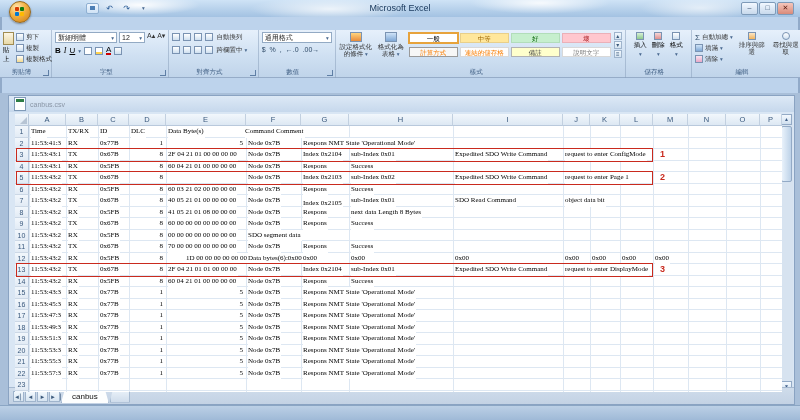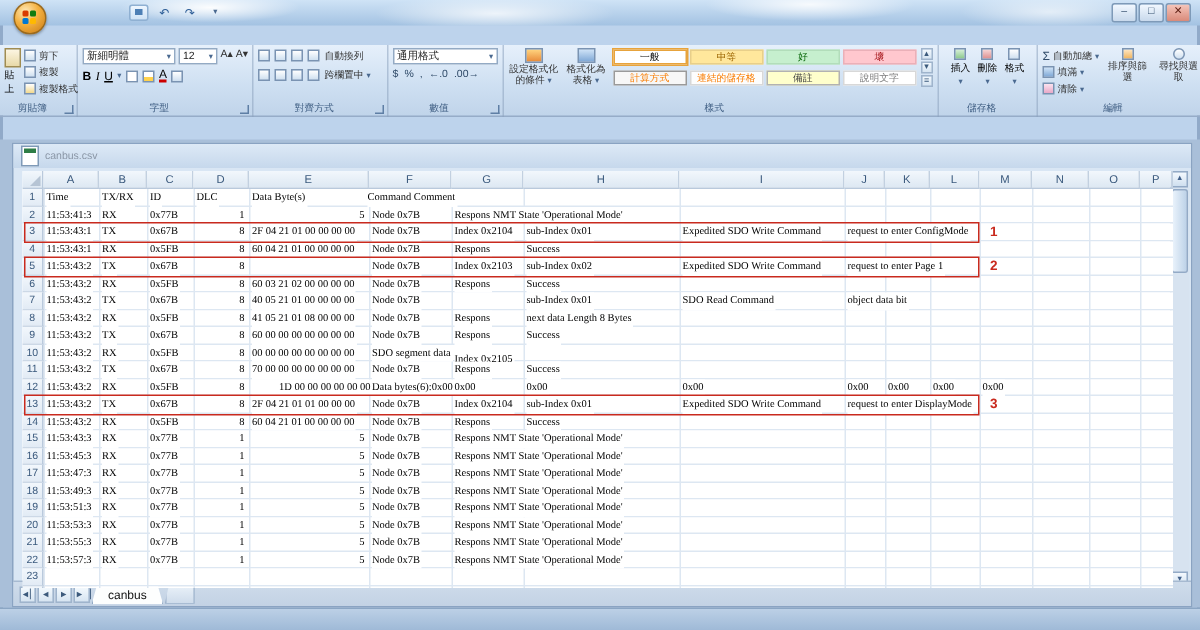--- a/index.html
+++ b/index.html
@@ -120,20 +120,21 @@
   
   .statusbar{position:absolute;left:0;top:405px;width:800px;height:15px;
     background:linear-gradient(#bcd0e6,#9db8d6);border-top:1px solid #8ba6c4;}
 </style>
 </head>
 <body>
 
 <div class="screen">
 
   <div class="titlebar">
+    <div class="app-title">Microsoft Excel</div>
     <div class="qat">
       <span class="qbtn qsave">
           <i></i>
         </span>
       <span class="qbtn">↶</span>
       <span class="qbtn">↷</span>
       <span class="qbtn dd">▾</span>
     </div>
     <div class="winbtns">
       <span class="wbtn">–</span>
@@ -467,21 +468,21 @@
           <span class="cellspan" style="top: 69.5px; height: 11.5px; line-height: 11.5px; left: 153px;">60 03 21 02 00 00 00 00</span>
           <span class="cellspan" style="top: 69.5px; height: 11.5px; line-height: 11.5px; left: 233px;">Node 0x7B</span>
           <span class="cellspan" style="top: 69.5px; height: 11.5px; line-height: 11.5px; left: 288px;">Respons</span>
           <span class="cellspan" style="top: 69.5px; height: 11.5px; line-height: 11.5px; left: 336px;">Success</span>
           <span class="cellspan" style="top: 81px; height: 11.5px; line-height: 11.5px; left: 16px;">11:53:43:2</span>
           <span class="cellspan" style="top: 81px; height: 11.5px; line-height: 11.5px; left: 53px;">TX</span>
           <span class="cellspan" style="top: 81px; height: 11.5px; line-height: 11.5px; left: 85px;">0x67B</span>
           <span class="cellnum" style="top: 81px; height: 11.5px; line-height: 11.5px; left: 114px; width: 34px;">8</span>
           <span class="cellspan" style="top: 81px; height: 11.5px; line-height: 11.5px; left: 153px;">40 05 21 01 00 00 00 00</span>
           <span class="cellspan" style="top: 81px; height: 11.5px; line-height: 11.5px; left: 233px;">Node 0x7B</span>
-          <span class="cellspan" style="top: 84px; height: 11.5px; line-height: 11.5px; left: 288px; margin-top: 36px;">Index 0x2105</span>
+          <span class="cellspan" style="top: 84px; height: 11.5px; line-height: 11.5px; left: 288px;">Index 0x2105</span>
           <span class="cellspan" style="top: 81px; height: 11.5px; line-height: 11.5px; left: 336px;">sub-Index 0x01</span>
           <span class="cellspan" style="top: 81px; height: 11.5px; line-height: 11.5px; left: 440px;">SDO Read Command</span>
           <span class="cellspan" style="top: 81px; height: 11.5px; line-height: 11.5px; left: 550px;">object data bit</span>
           <span class="cellspan" style="top: 92.5px; height: 11.5px; line-height: 11.5px; left: 16px;">11:53:43:2</span>
           <span class="cellspan" style="top: 92.5px; height: 11.5px; line-height: 11.5px; left: 53px;">RX</span>
           <span class="cellspan" style="top: 92.5px; height: 11.5px; line-height: 11.5px; left: 85px;">0x5FB</span>
           <span class="cellnum" style="top: 92.5px; height: 11.5px; line-height: 11.5px; left: 114px; width: 34px;">8</span>
           <span class="cellspan" style="top: 92.5px; height: 11.5px; line-height: 11.5px; left: 153px;">41 05 21 01 08 00 00 00</span>
           <span class="cellspan" style="top: 92.5px; height: 11.5px; line-height: 11.5px; left: 233px;">Node 0x7B</span>
           <span class="cellspan" style="top: 92.5px; height: 11.5px; line-height: 11.5px; left: 288px;">Respons</span>

